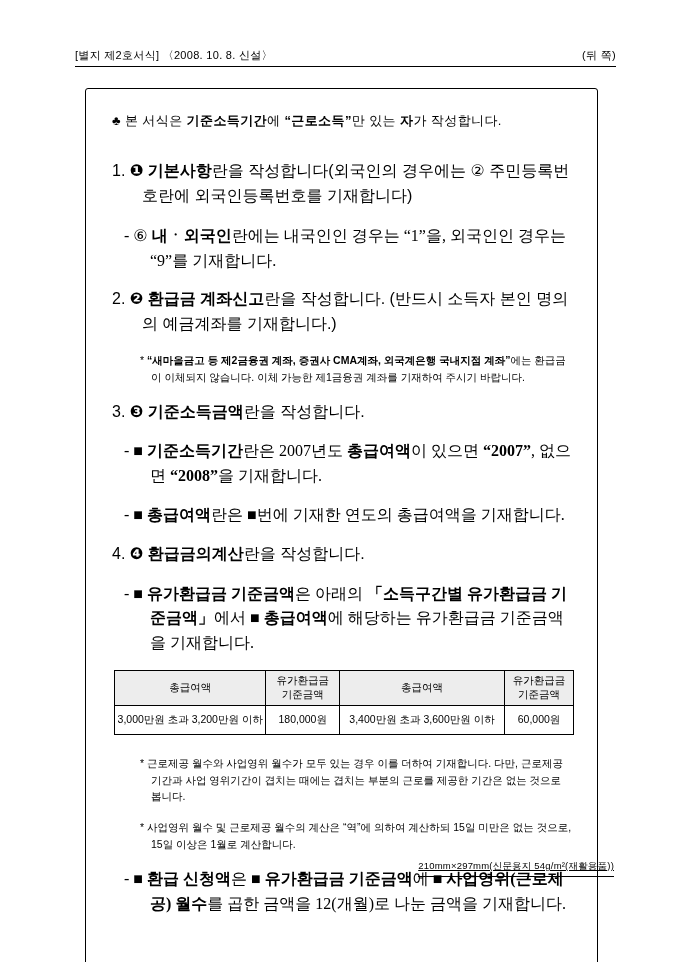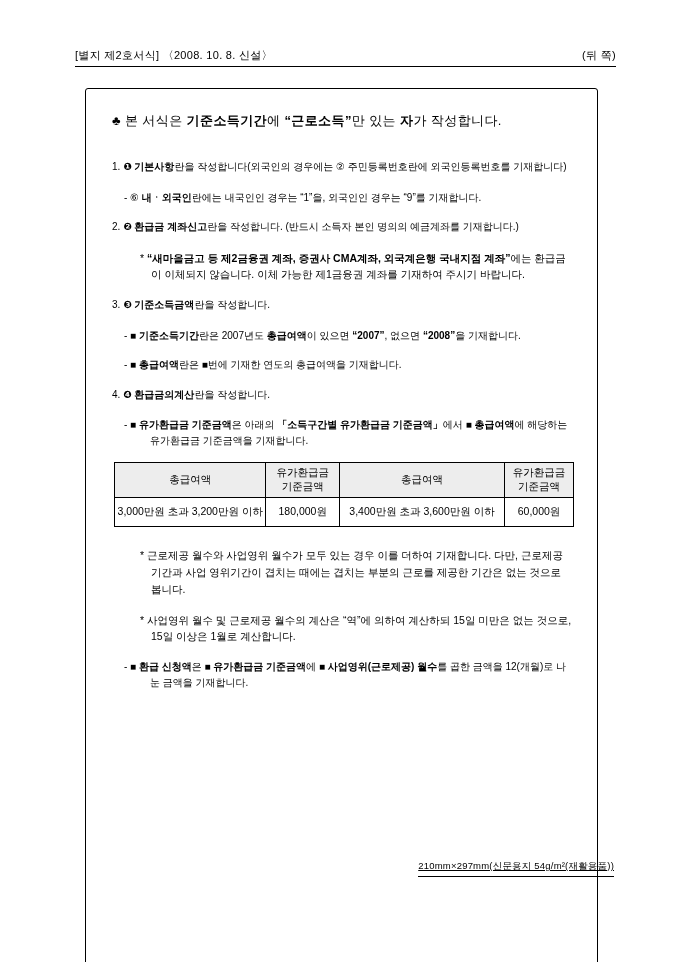--- a/index.html
+++ b/index.html
@@ -16,25 +16,25 @@
   }
   .header-rule{
     position:absolute; top:66px; left:75px; right:64px;
     border-top:1.5px solid #000;
   }
   .main-box{
     position:absolute; top:88px; left:85px; width:513px; height:896px;
     border:1.6px solid #000; border-radius:3px;
     padding:18px 24px 0 26px; overflow:hidden;
   }
-  .line{ font-size:10px; line-height:1.55; word-break:break-all; }
+  .line{ font-size:16px; line-height:1.55; word-break:break-all; }
   .b{ font-weight:bold; }
   .t-title{ font-size:13px; letter-spacing:.4px; margin:4px 0 28px 0; }
   .t-item{ padding-left:30px; text-indent:-30px; margin-bottom:15px; }
-  .t-sub{ margin-left:12px; padding-left:26px; text-indent:-26px; margin-bottom:14px; }
+  .t-sub{ margin-left:12px; padding-left:26px; text-indent:-26px; margin-bottom:14px;font-family:Liberation Serif, serif; }
   .t-note{ margin-left:28px; padding-left:11px; text-indent:-11px; margin-bottom:14px;
            font-size:10.5px; line-height:1.6; }
   .grade-table{
     border-collapse:collapse; table-layout:fixed;
     width:460px; margin:2px 0 20px 2px;
   }
   .grade-table col.c1{ width:33%; }
   .grade-table col.c2{ width:16%; }
   .grade-table col.c3{ width:36%; }
   .grade-table col.c4{ width:15%; }

